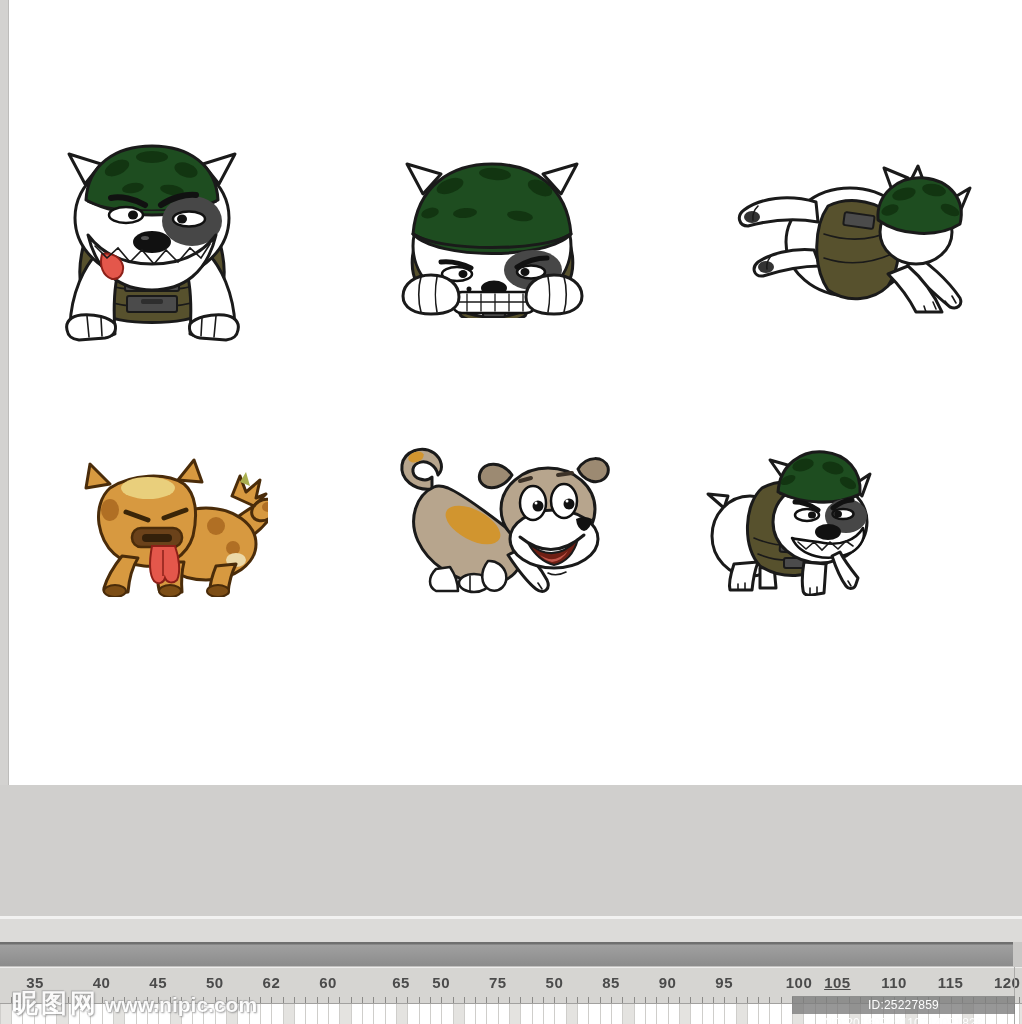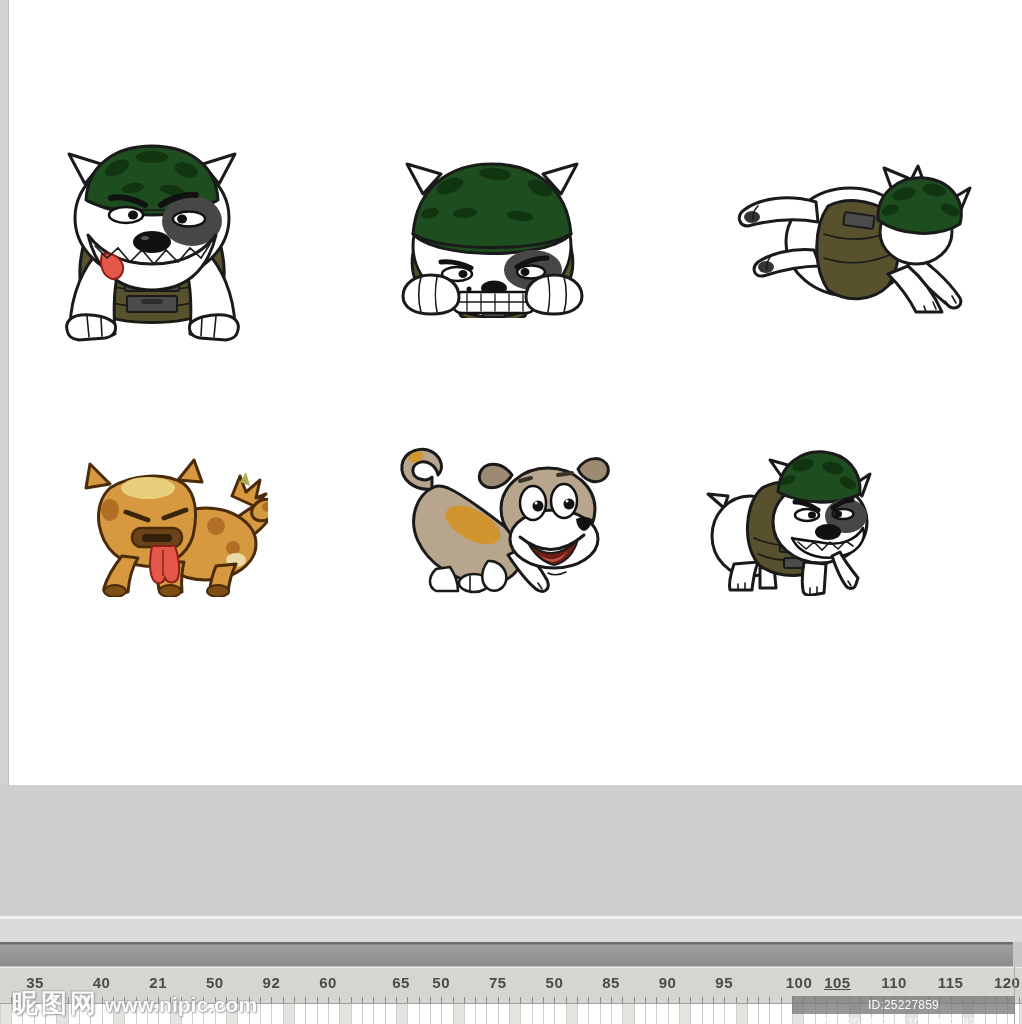--- a/index.html
+++ b/index.html
@@ -273,23 +273,23 @@
 
   <div class="panel"></div>
   <div class="strip-highlight"></div>
   <div class="strip-light"></div>
   <div class="bar-dark"></div>
   <div class="bar-cap"></div>
 
   <div class="ruler" id="ruler">
       <span class="ruler-label" style="left: 35px;">35</span>
       <span class="ruler-label" style="left: 101.6px;">40</span>
-      <span class="ruler-label" style="left: 158.2px;">21</span>
+      <span class="ruler-label" style="left: 158.2px;">45</span>
       <span class="ruler-label" style="left: 214.8px;">50</span>
-      <span class="ruler-label" style="left: 271.4px;">92</span>
+      <span class="ruler-label" style="left: 271.4px;">62</span>
       <span class="ruler-label" style="left: 328px;">60</span>
       <span class="ruler-label" style="left: 401px;">65</span>
       <span class="ruler-label" style="left: 441.2px;">50</span>
       <span class="ruler-label" style="left: 497.8px;">75</span>
       <span class="ruler-label" style="left: 554.4px;">50</span>
       <span class="ruler-label" style="left: 611px;">85</span>
       <span class="ruler-label" style="left: 667.6px;">90</span>
       <span class="ruler-label" style="left: 724.2px;">95</span>
       <span class="ruler-label" style="left: 799px;">100</span>
       <span class="ruler-label" style="left: 837.4px; text-decoration: underline;">105</span>

